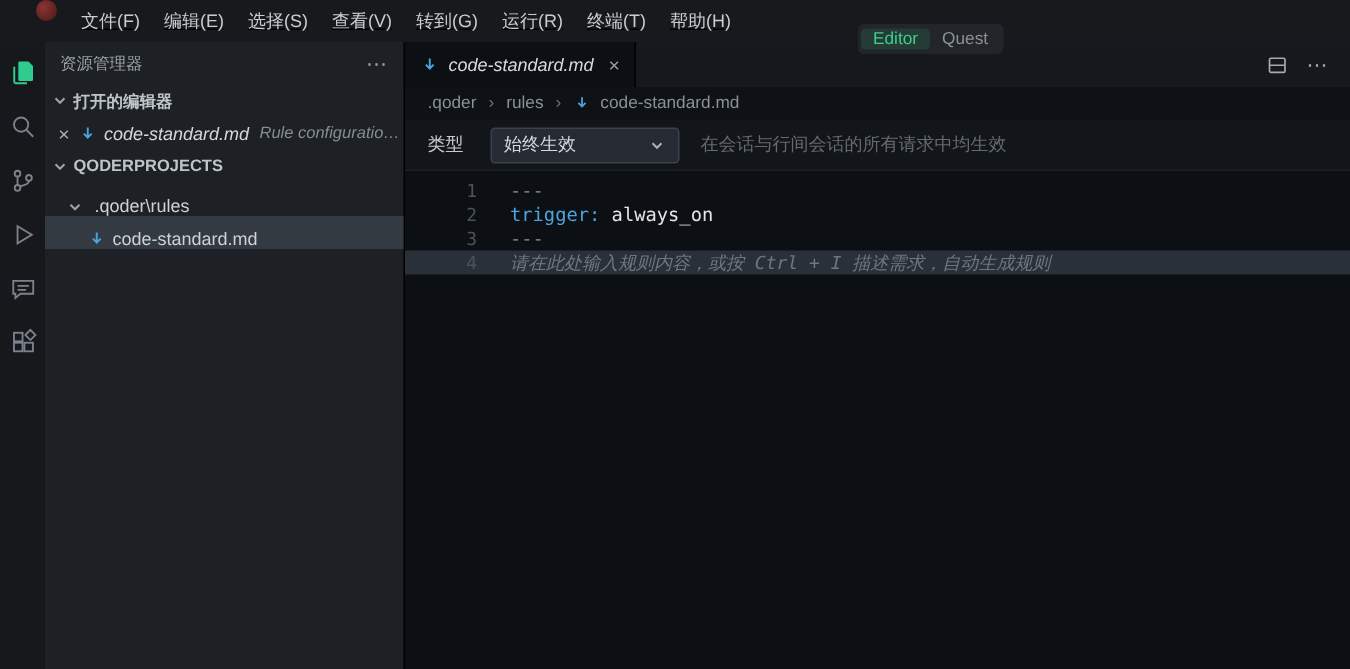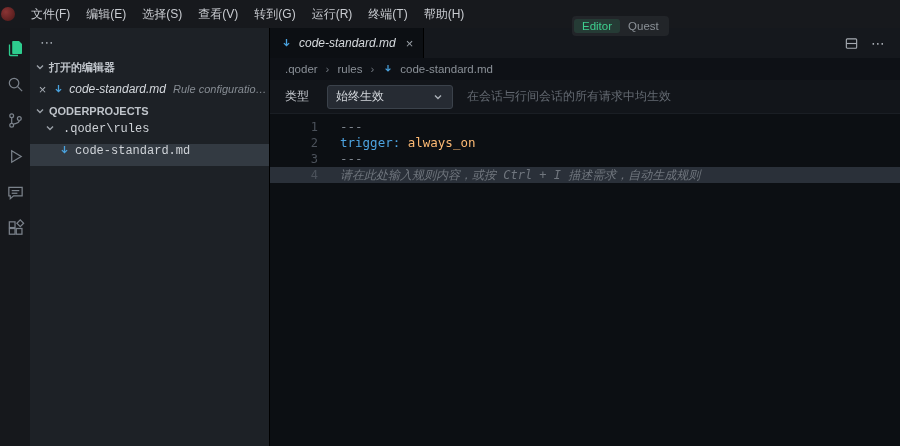--- a/index.html
+++ b/index.html
@@ -1,22 +1,22 @@
 <!DOCTYPE html>
 <html><head>
 <meta charset="utf-8">
 <style>
   * { margin:0; padding:0; box-sizing:border-box; }
   html,body { width:900px; height:446px; overflow:hidden; background:#0c0f13;
               font-family:"Liberation Sans","DejaVu Sans",sans-serif; }
   .app { width:900px; height:446px; display:flex; flex-direction:column; user-select:none; }
 
   
-  .titlebar { height:28px; background:#17191d; display:flex; align-items:center;
-              padding:0 1px; position:relative; flex:none; }
+  .titlebar { height:28px; background:#17191d; display:flex; 
+              padding:0 24px; position:relative; flex:none;text-decoration:underline; }
   .app-logo { width:14px; height:14px; border-radius:50%; background:radial-gradient(circle at 35% 35%, #8a3434, #4a1717); margin-right:8px; flex:none; }
   .menus { display:flex; align-items:center; }
   .menus span { color:#c9ccd1; font-size:12px; padding:0 8px; line-height:28px; cursor:default; }
   .mode-switch { position:absolute; left:572px; top:16px; height:20px; display:flex; align-items:center;
                  background:#222529; border-radius:4px; padding:2px; }
   .mode { font-size:11.5px; padding:1px 8px; border-radius:3px; color:#8b9197; }
   .mode.active { color:#3ecf8e; background:rgba(62,207,142,0.13); }
 
   .body { flex:1; display:flex; min-height:0; }
 
@@ -35,21 +35,21 @@
   .sb-title { flex:1; font-size:11px; color:#9ba1a8; }
   .sb-more { color:#9ba1a8; font-size:14px; cursor:pointer; letter-spacing:1px; }
   .sb-section { height:22px; display:flex; align-items:center; padding-left:4px;
                 font-size:11px; font-weight:bold; color:#bfc4ca; cursor:pointer; }
   .sb-section svg, .tree-row svg.chev { stroke:#9ba1a8; fill:none; stroke-width:1.4; margin-right:3px; flex:none; }
   .oe-item { height:22px; display:flex; align-items:center; padding-left:7px; cursor:pointer; }
   .oe-close { color:#aab0b7; font-size:13px; width:14px; text-align:center; margin-right:4px; cursor:pointer; }
   .oe-name { font-style:italic; color:#d4d8dd; margin-left:4px; white-space:nowrap; }
   .oe-desc { font-style:italic; color:#868c93; font-size:11px; margin-left:7px; white-space:nowrap;
              overflow:hidden; text-overflow:ellipsis; }
-  .tree-row { height:22px; display:flex; align-items:flex-start; cursor:pointer; white-space:nowrap;font-family:Liberation Mono, monospace; }
+  .tree-row { height:22px; display:flex; align-items:flex-end; cursor:pointer; white-space:nowrap; }
   .tree-row.folder { padding-left:14px; }
   .tree-row.file { padding-left:28px; }
   .tree-row.selected { background:#333a42; }
   .tree-label { margin-left:4px; color:#ced2d7; }
   .md-icon svg { display:block; }
 
   
   .editor { flex:1; display:flex; flex-direction:column; min-width:0; background:#0c0f13; }
   .tabbar { height:30px; background:#15181d; display:flex; align-items:stretch; flex:none; }
   .tab { display:flex; align-items:center; gap:6px; padding:0 10px; background:#0c0f13;
@@ -76,21 +76,21 @@
   .form-hint { font-size:12px; color:#646a72; margin-left:14px; white-space:nowrap; }
 
   .code { flex:1; padding-top:5px; font-family:"DejaVu Sans Mono","Liberation Mono",monospace;
           font-size:12.5px; line-height:16px; cursor:text; }
   .codeline { display:flex; height:16px; align-items:center; }
   .codeline.current { background:#2a3039; }
   .gutter { width:48px; flex:none; text-align:right; color:#4c525b; font-size:12px; }
   .linecontent { padding-left:22px; white-space:pre; }
   .tok-punct { color:#7d848d; }
   .tok-key { color:#4da3e0; }
-  .tok-val { color:#fdba74; }
+  .tok-val { color:#e5e5e5; }
   .tok-placeholder { color:#70767e; font-style:italic; font-size:12px; }
 
   
   .rightpanel { width:55px; background:#16191d; border-left:1px solid #000; flex:none;
                 display:flex; flex-direction:column; align-items:center; padding-top:9px; }
   .rp-title { font-size:12px; color:#c2c6cb; cursor:pointer; }
 </style>
 </head>
 <body>
 
@@ -154,20 +154,21 @@
           <rect x="3.5" y="10" width="6" height="6"></rect>
             <rect x="10.8" y="10" width="6" height="6"></rect>
           <rect x="3.5" y="3" width="6" height="6"></rect>
             <rect x="12.5" y="2" width="5" height="5" transform="rotate(45 15 4.5)"></rect>
         </svg>
       </button>
     </aside>
 
     <aside class="sidebar">
       <div class="sb-header">
+        <span class="sb-title">资源管理器</span>
         <span class="sb-more">⋯</span>
       </div>
 
       <div class="sb-section">
         <svg class="chev" width="12" height="12" viewBox="0 0 12 12">
             <polyline points="3,4.5 6,7.5 9,4.5"></polyline>
           </svg>
         <span>打开的编辑器</span>
       </div>
 

